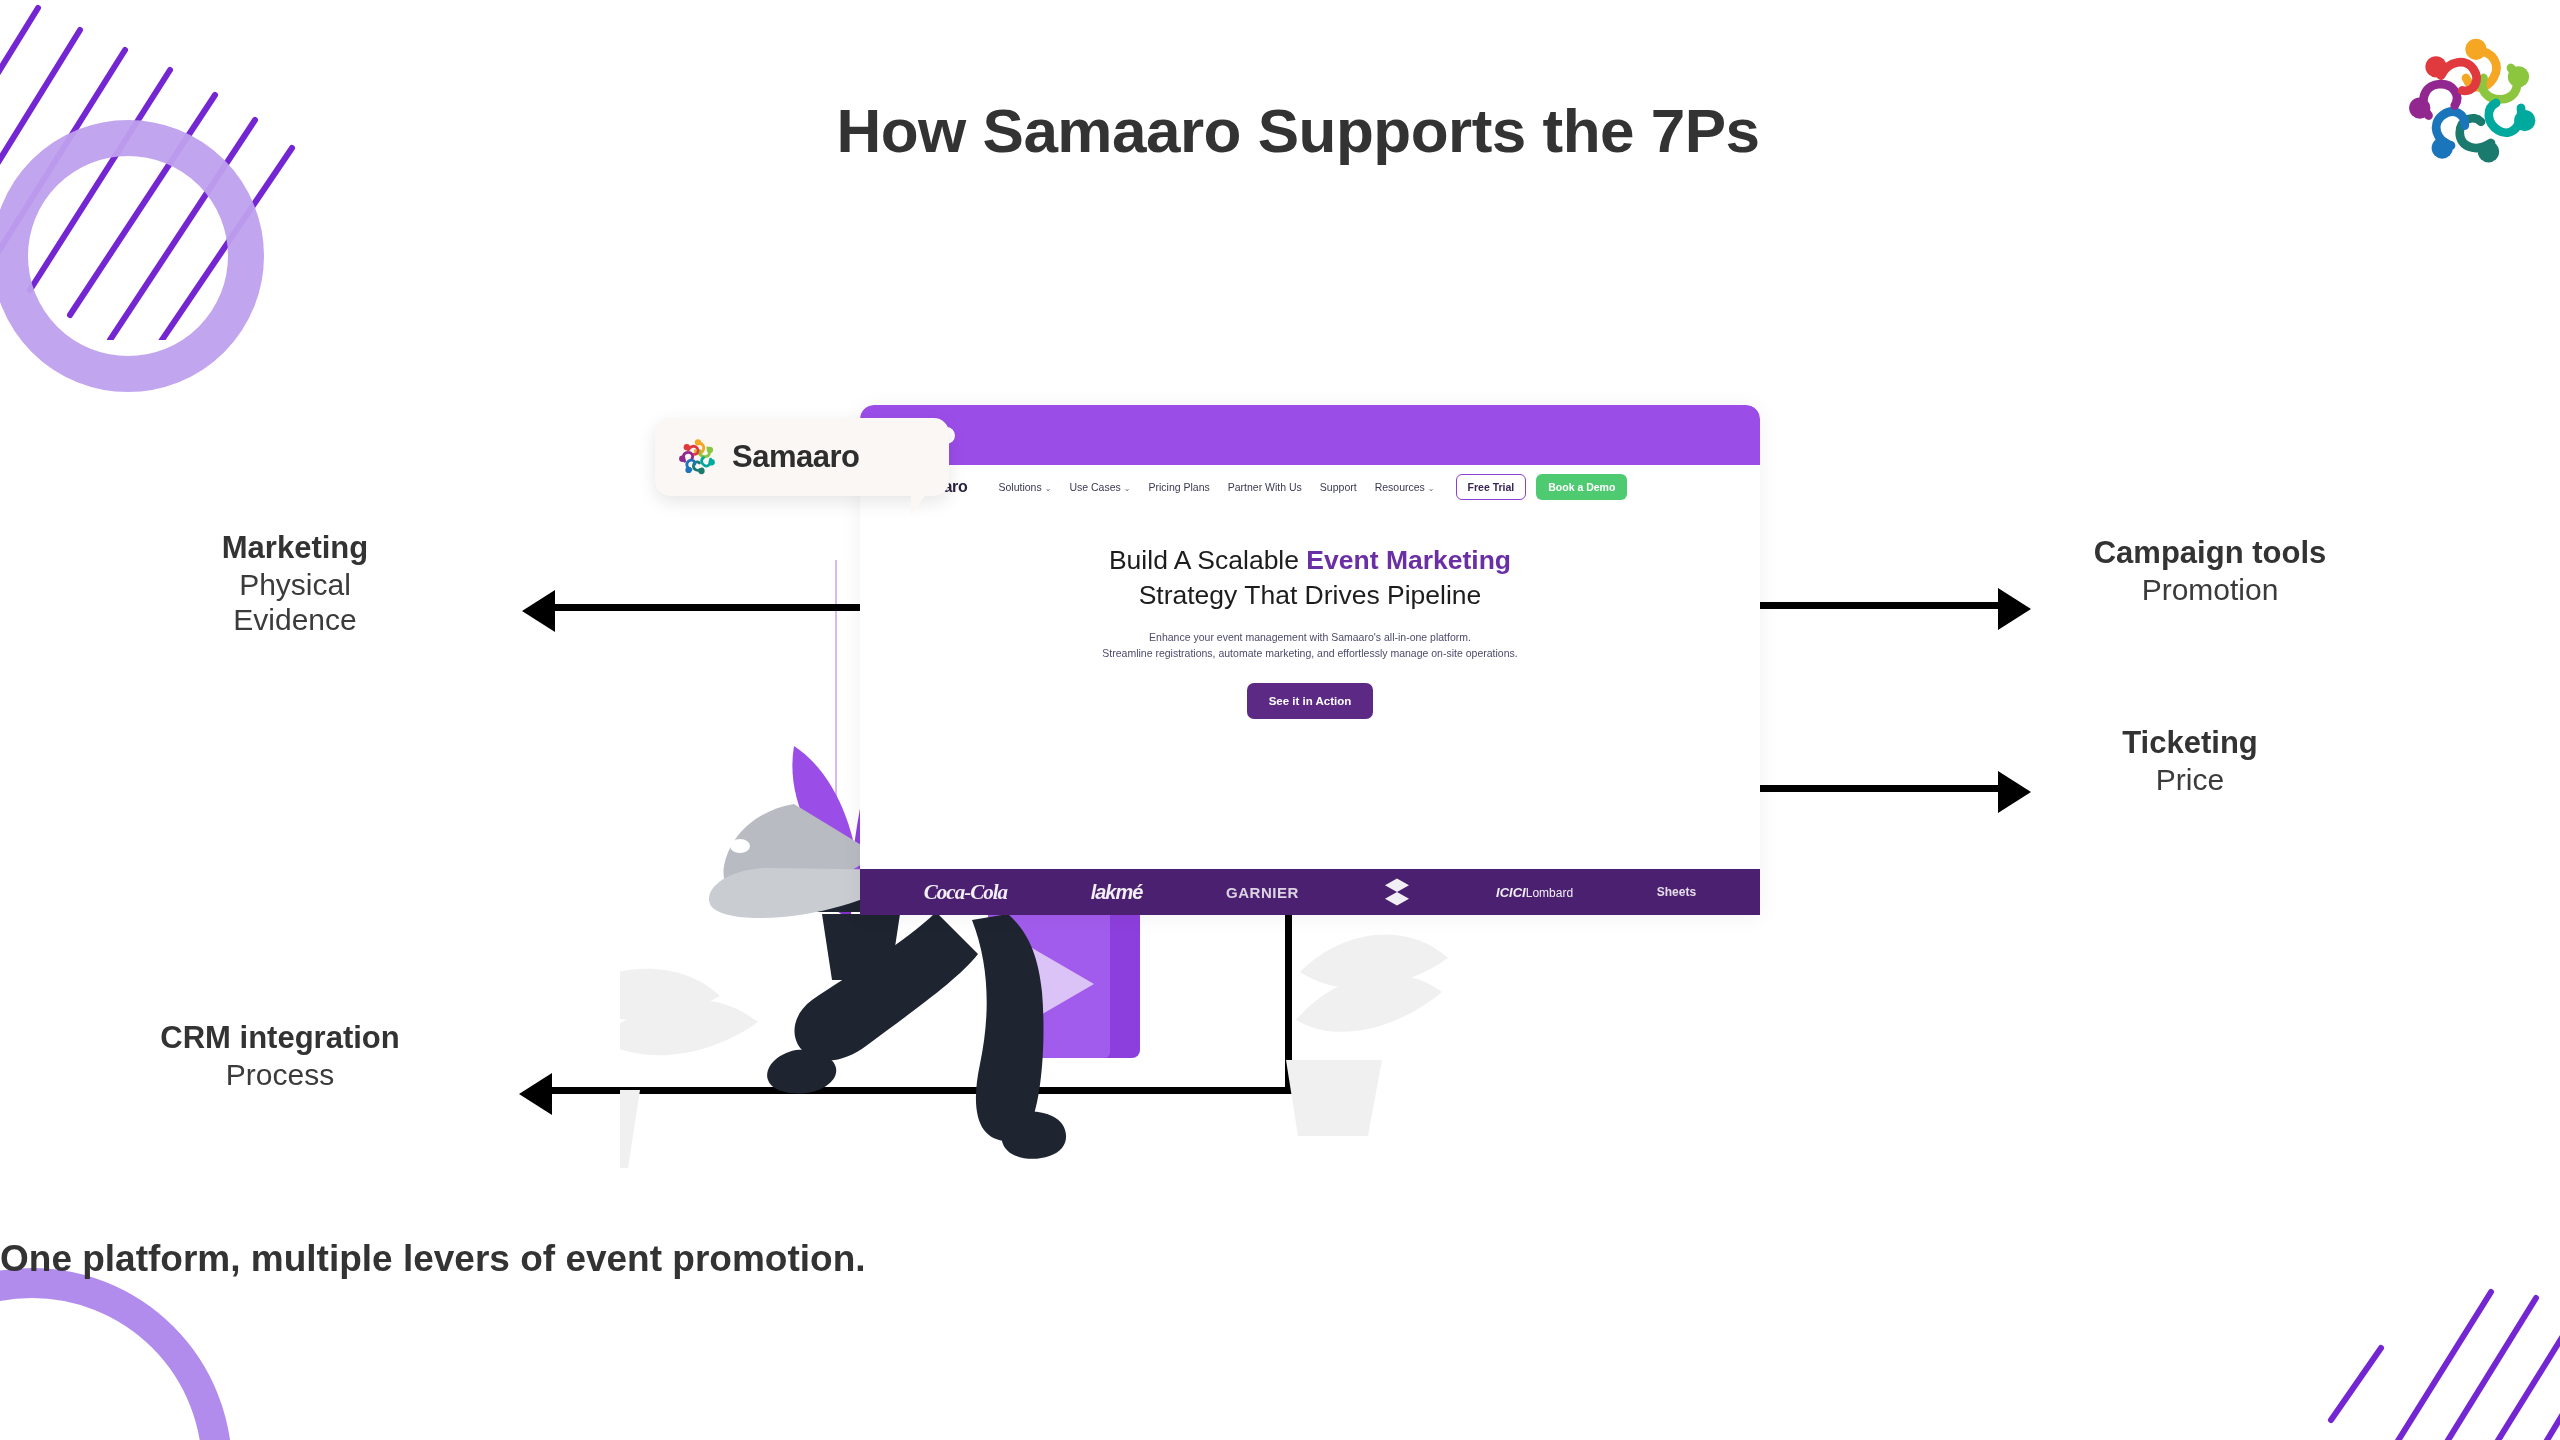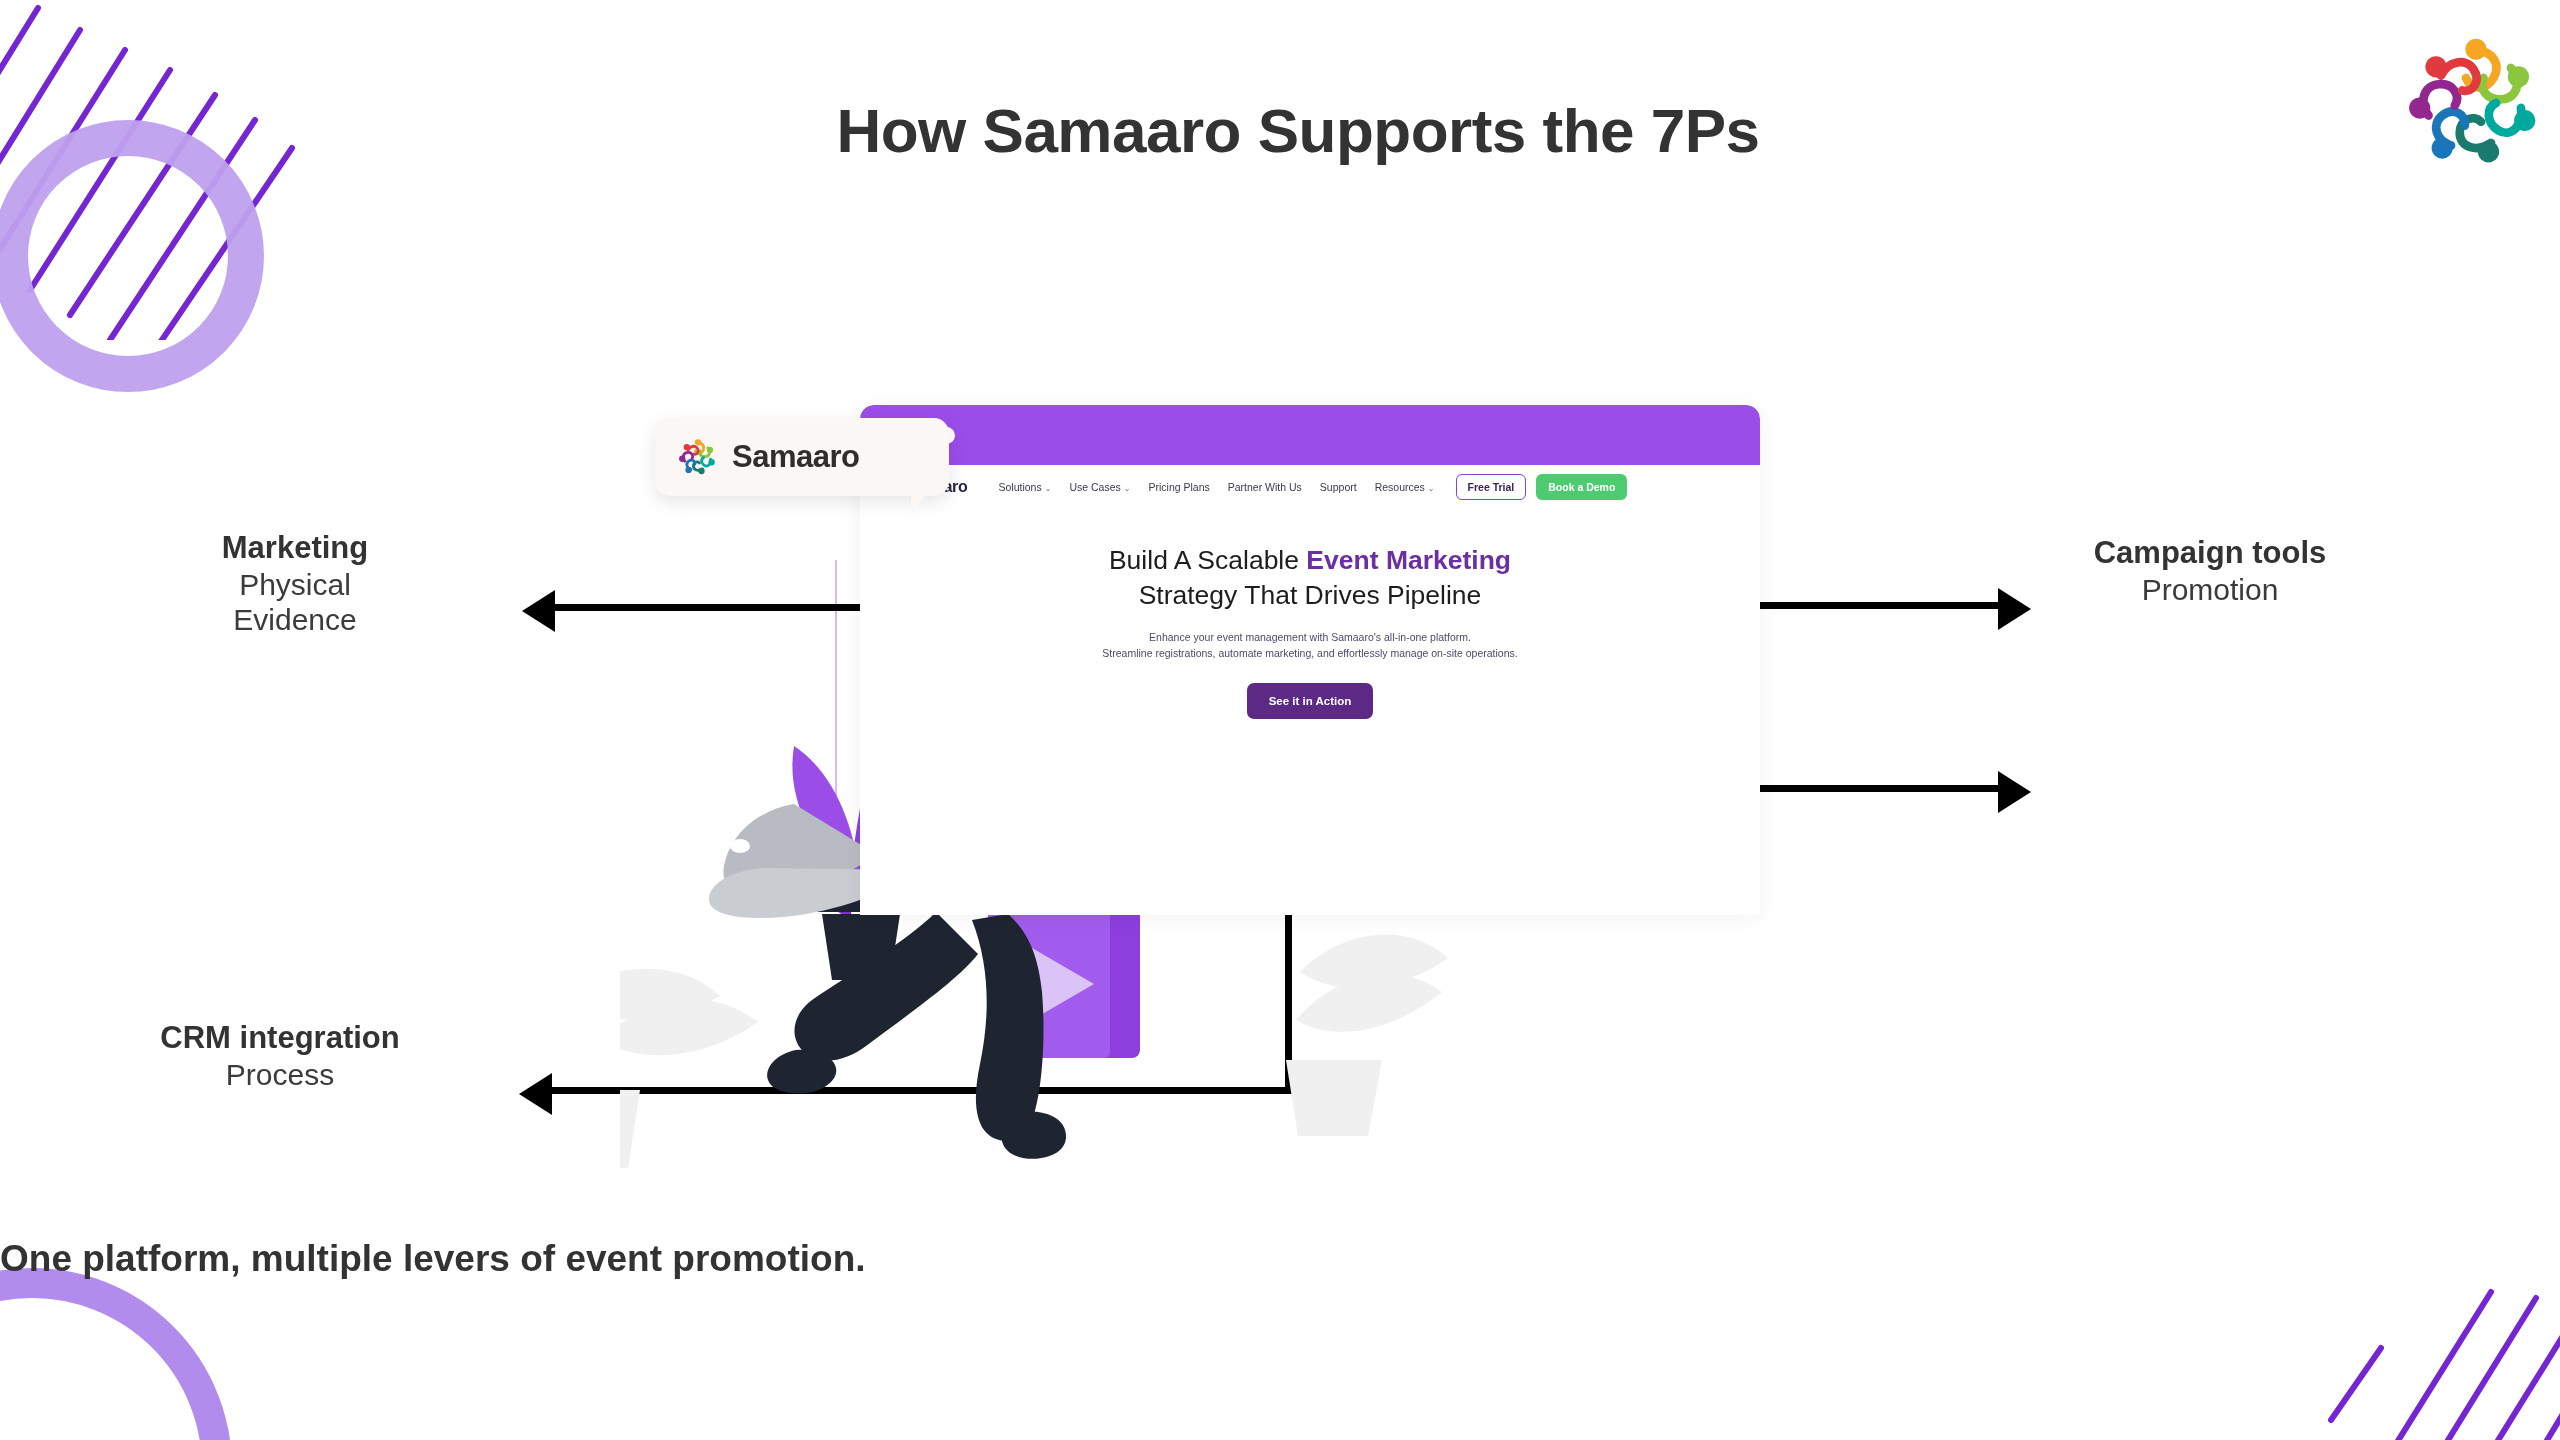--- a/index.html
+++ b/index.html
@@ -448,20 +448,36 @@
         <span>Build A Scalable </span><span class="accent">Event Marketing</span><br>
         <span>Strategy That Drives Pipeline</span>
       </div>
       <div id="hero-sub">
         <div>Enhance your event management with Samaaro's all-in-one platform.</div>
         <div>Streamline registrations, automate marketing, and effortlessly manage on-site operations.</div>
       </div>
       <div id="hero-cta">See it in Action</div>
     </div>
 
+    <div id="client-strip">
+      <span class="client-logo" id="logo-cocacola">Coca-Cola</span>
+      <span class="client-logo" id="logo-lakme">lakmé</span>
+      <span class="client-logo" id="logo-garnier">GARNIER</span>
+      <span class="client-logo" id="logo-hsbc">
+        <svg width="30" height="30" viewBox="0 0 40 40">
+          <polygon points="20,2 36,11 36,29 20,38 4,29 4,11" fill="#ffffff"></polygon>
+          <polygon points="20,20 36,11 36,29" fill="#4b2070"></polygon>
+          <polygon points="20,20 4,11 4,29" fill="#4b2070"></polygon>
+        </svg>
+      </span>
+      <span class="client-logo" id="logo-icici">
+        <span>ICICI</span><span class="lomb">Lombard</span>
+      </span>
+      <span class="client-logo" id="logo-sheets">Sheets</span>
+    </div>
   </div>
 
   <div id="samaaro-badge">
     <svg id="samaaro-badge-mark" viewBox="0 0 120 120">
       <g fill="none" stroke-width="8" stroke-linecap="round">
         <path d="M60 20 C74 20 80 32 74 42 C68 52 56 52 52 42" stroke="#f5a623"></path>
         <path d="M88 34 C97 45 93 58 81 59 C69 60 62 51 66 42" stroke="#8cc63f"></path>
         <path d="M96 66 C98 80 88 90 78 84 C68 78 68 66 76 62" stroke="#00a99d"></path>
         <path d="M72 94 C60 102 47 97 47 86 C47 75 58 71 64 77" stroke="#1a7a6e"></path>
         <path d="M40 96 C28 92 24 79 33 72 C42 65 52 71 51 80" stroke="#1b75bb"></path>
@@ -490,16 +506,20 @@
   <div class="callout left" id="callout-crm">
     <div class="title">CRM integration</div>
     <div class="sub">Process</div>
   </div>
 
   <div class="callout right" id="callout-campaign">
     <div class="title">Campaign tools</div>
     <div class="sub">Promotion</div>
   </div>
 
+  <div class="callout right" id="callout-ticketing">
+    <div class="title">Ticketing</div>
+    <div class="sub">Price</div>
+  </div>
 
   <div id="caption">One platform, multiple levers of event promotion.</div>
 
 </div>
 
 </body></html>

